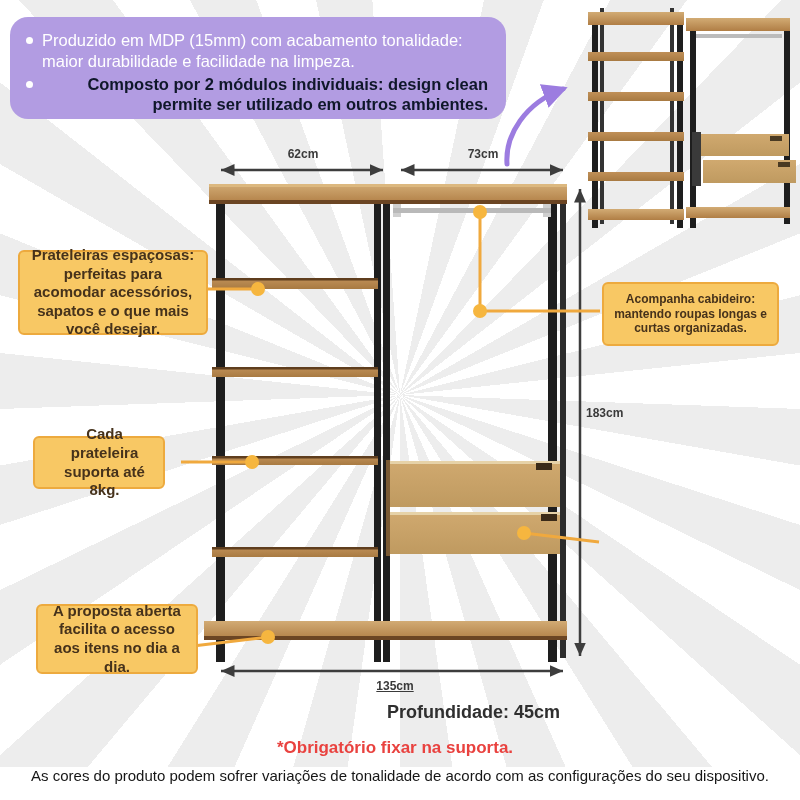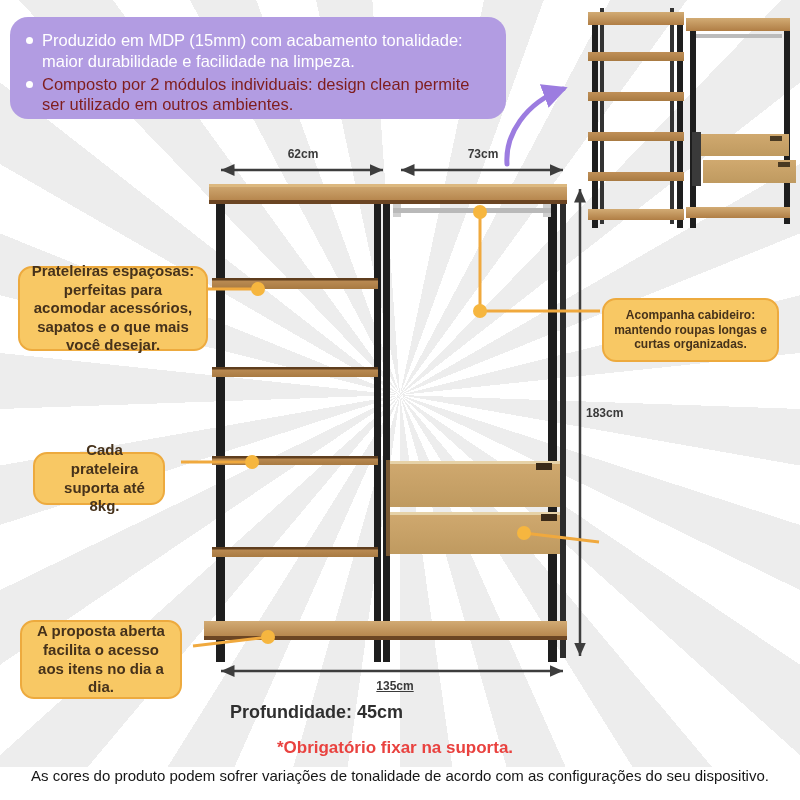--- a/index.html
+++ b/index.html
@@ -10,29 +10,29 @@
   }
   .scene{position:absolute;left:0;top:0;width:800px;height:800px;}
   .features{
     position:absolute;left:10px;top:17px;width:496px;height:102px;
     background:#b29ce2;border-radius:18px;box-sizing:border-box;
     padding:13px 18px 12px 16px;display:flex;flex-direction:column;gap:2px;
   }
   .feature-item{display:flex;gap:9px;font-size:16.5px;line-height:1.26;}
   .feature-item .dot{width:7px;height:7px;border-radius:50%;background:#ffffff;margin-top:7px;flex:none;}
   .feature-item.plain{color:#ffffff;font-weight:500;}
-  .feature-item.emph{color:#7f1d1d;font-weight:normal;}
+  .feature-item.emph{color:#0f172a;font-weight:bold;text-align:right;}
   .callout{
-    position:absolute;background:#f8c864;border:2px solid #edaa3e;border-radius:14px;
+    position:absolute;background:#f8c864;border:2px solid #edaa3e;border-radius:6px;
     color:#46321b;font-weight:600;line-height:1.24;text-align:center;
     display:flex;align-items:center;justify-content:flex-start;
-    padding:6px 9px;box-sizing:border-box;font-size:15px;margin-top:16px;
+    padding:6px 9px;box-sizing:border-box;font-size:15px;
   }
   .dim-label{position:absolute;color:#3a3a3a;font-weight:bold;font-size:12px;text-align:center;}
-  .depth-label{position:absolute;left:230px;top:702px;width:330px;text-align:left;
+  .depth-label{position:absolute;left:230px;top:702px;width:330px;text-align:right;
     color:#2f2f2f;font-weight:bold;font-size:18px;}
   .warning{position:absolute;left:230px;top:738px;width:330px;text-align:center;
     color:#e9423f;font-weight:bold;font-size:17px;}
   .footer{position:absolute;left:0;bottom:0;width:800px;height:33px;background:#ffffff;
     display:flex;align-items:flex-start;justify-content:center;font-size:15px;color:#161616;}
 </style>
 </head>
 <body>
 
 <div class="canvas">
@@ -183,21 +183,21 @@
 
   <div class="callout" style="left:18px;top:250px;width:190px;height:85px;">
     <span>Prateleiras espaçosas: perfeitas para acomodar acessórios, sapatos e o que mais você desejar.</span>
   </div>
   <div class="callout" style="left:602px;top:282px;width:177px;height:64px;font-size:12px;">
     <span>Acompanha cabideiro: mantendo roupas longas e curtas organizadas.</span>
   </div>
   <div class="callout" style="left:33px;top:436px;width:132px;height:53px;padding-left:20px;">
     <span>Cada prateleira suporta até 8kg.</span>
   </div>
-  <div class="callout" style="left:20px;top:604px;width:162px;height:79px;">
+  <div class="callout" style="left:36px;top:604px;width:162px;height:70px;">
     <span>A proposta aberta facilita o acesso aos itens no dia a dia.</span>
   </div>
 
   <div class="dim-label" style="left:258px;top:147px;width:90px;">62cm</div>
   <div class="dim-label" style="left:438px;top:147px;width:90px;">73cm</div>
   <div class="dim-label" style="left:586px;top:406px;width:70px;text-align:left;">183cm</div>
   <div class="dim-label" style="left:350px;top:679px;width:90px;text-decoration:underline;">135cm</div>
   <div class="depth-label">Profundidade: 45cm</div>
 
   <div class="warning">*Obrigatório fixar na suporta.</div>

